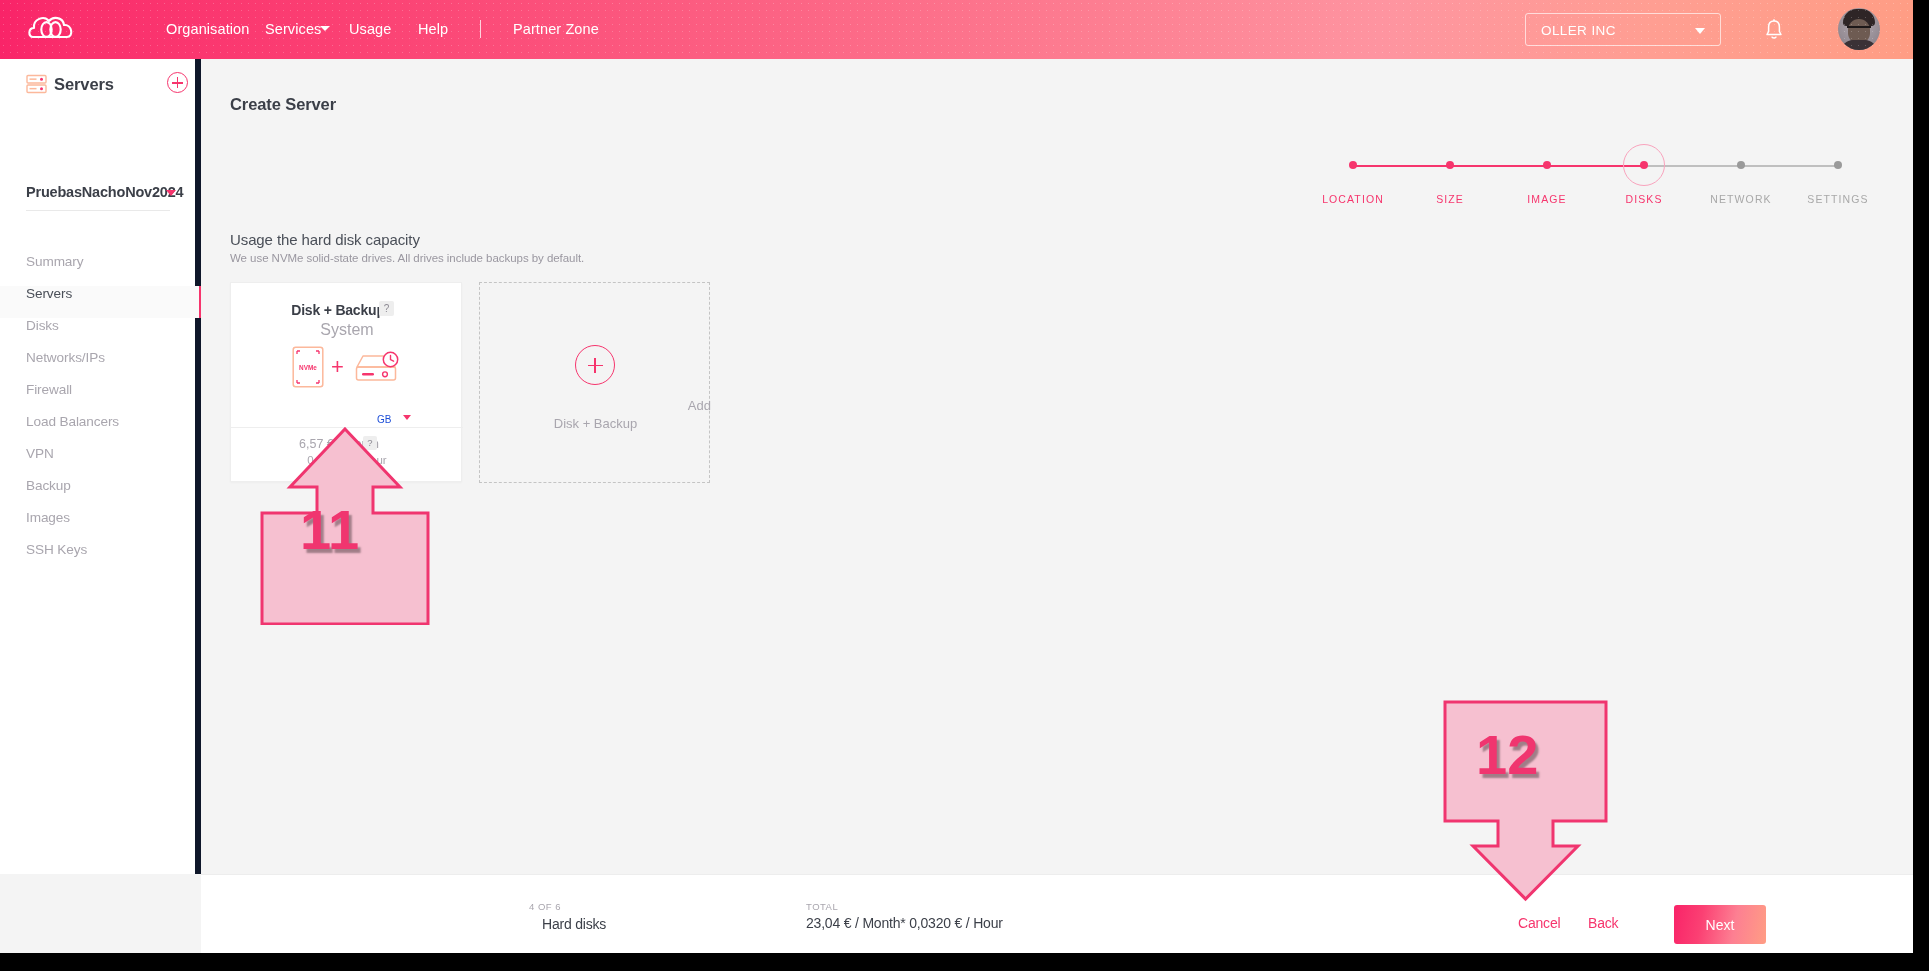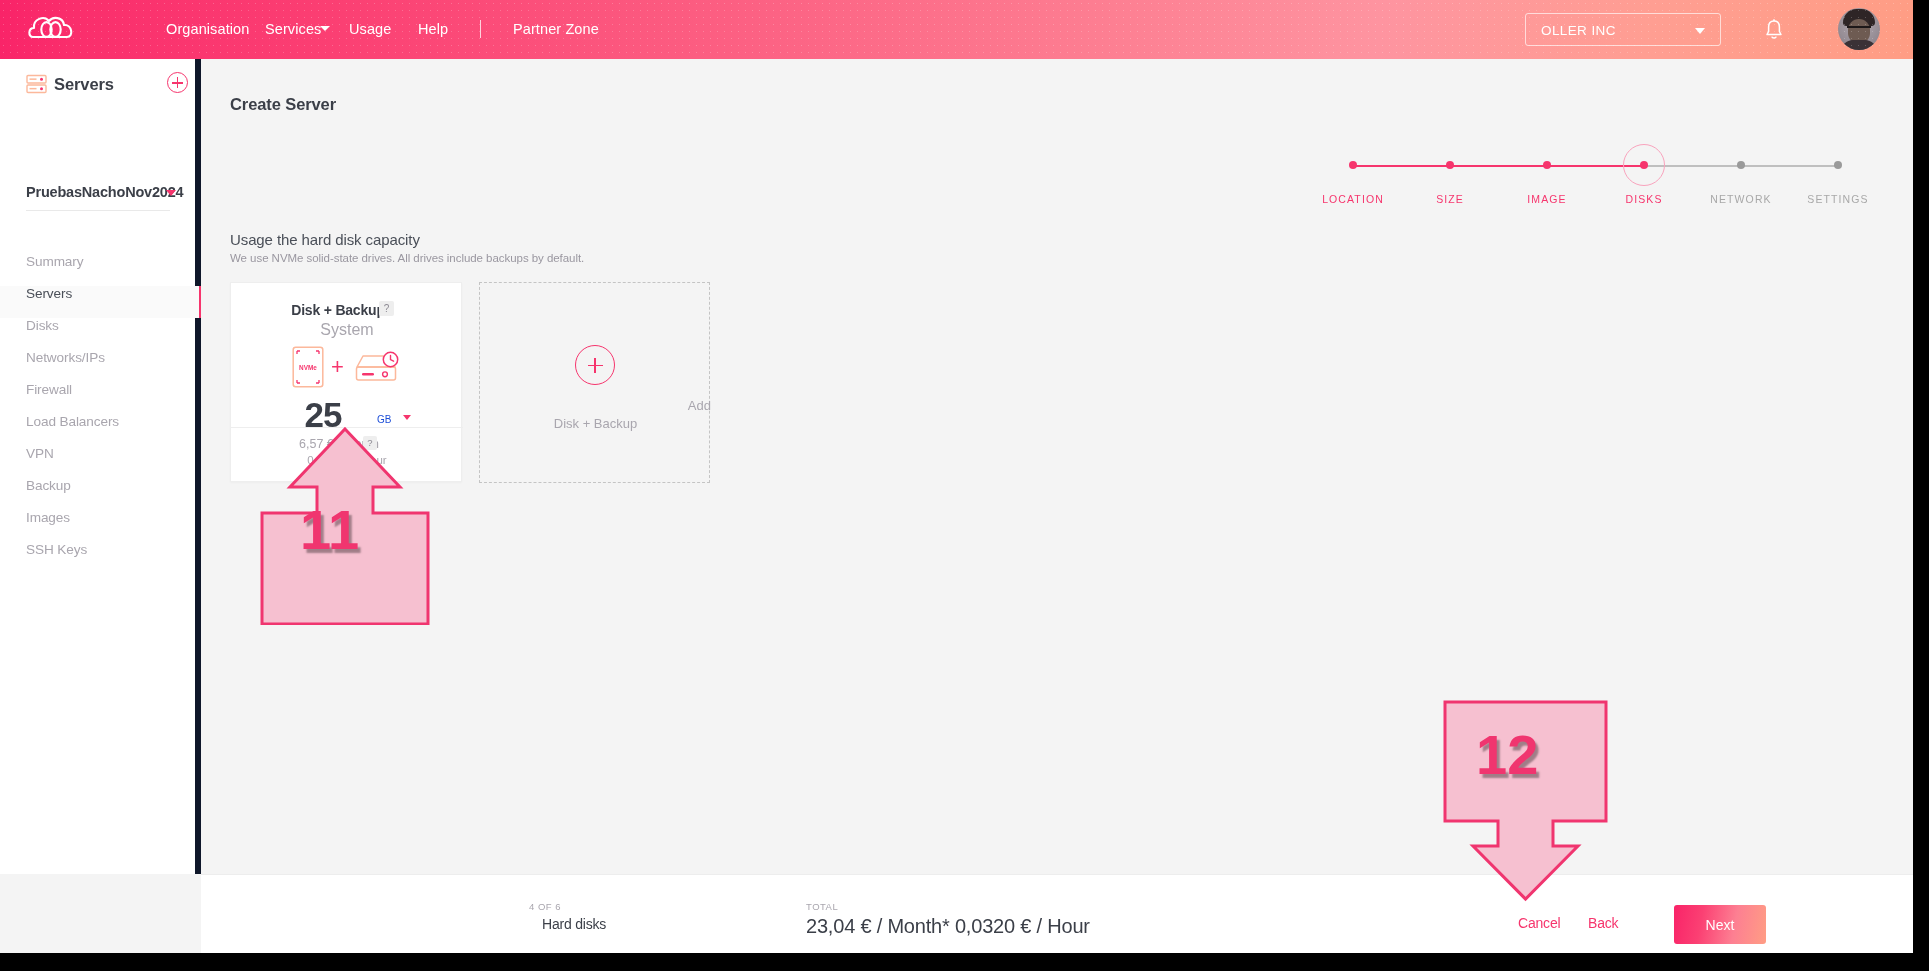--- a/index.html
+++ b/index.html
@@ -247,21 +247,21 @@
   }
   #footer-step-name{
     position:absolute; left:341px; top:41px; font-size:14px; color:#3b3f48;
     letter-spacing:-.2px;
   }
   #footer-total-label{
     position:absolute; left:605px; top:26px; font-size:9.5px; color:#a9a6ae;
     letter-spacing:.5px;
   }
   #footer-total-value{
-    position:absolute; left:605px; top:40px; font-size:20px; color:#3b3f48;
+    position:absolute; left:605px; top:40px; font-size:14px; color:#3b3f48;
     letter-spacing:-.2px; white-space:nowrap;
   }
   #cancel-button{
     position:absolute; left:1317px; top:40px; font-size:14px; color:#f6356d;
     cursor:pointer; letter-spacing:-.2px;
   }
   #back-button{
     position:absolute; left:1387px; top:40px; font-size:14px; color:#f6356d;
     cursor:pointer; letter-spacing:-.2px;
   }
@@ -435,23 +435,20 @@
             <path d="M5 17 L11 6 L37 6 L43 17 Z" fill="none" stroke="#fcb89b" stroke-width="1.5" stroke-linejoin="round"></path>
             <rect x="4.5" y="17" width="39" height="13" rx="2" fill="none" stroke="#fcb89b" stroke-width="1.5"></rect>
             <rect x="10" y="23" width="12" height="2.6" rx="1.3" fill="#f6356d"></rect>
             <circle cx="33" cy="24.3" r="2.4" fill="none" stroke="#f6356d" stroke-width="1.4"></circle>
             <circle cx="38.5" cy="9.5" r="7.2" fill="#fff" stroke="#f6356d" stroke-width="1.5"></circle>
             <path d="M38.5 5.4 L38.5 9.6 L41.6 11.2" stroke="#f6356d" stroke-width="1.4" fill="none" stroke-linecap="round"></path>
           </svg>
         </span>
       </div>
 
-      <div id="disk-size-value">
-        <span id="disk-size-value-inner">25</span>
-      </div>
       <div id="disk-unit-select">
         <span id="disk-unit-label">GB</span>
         <span id="disk-unit-caret"></span>
       </div>
 
       <div id="disk-card-footer">
         <div id="disk-price-month">
           <span id="disk-price-month-inner">6,57 € / Month</span>
         </div>
         <div id="price-help-badge">?</div>

